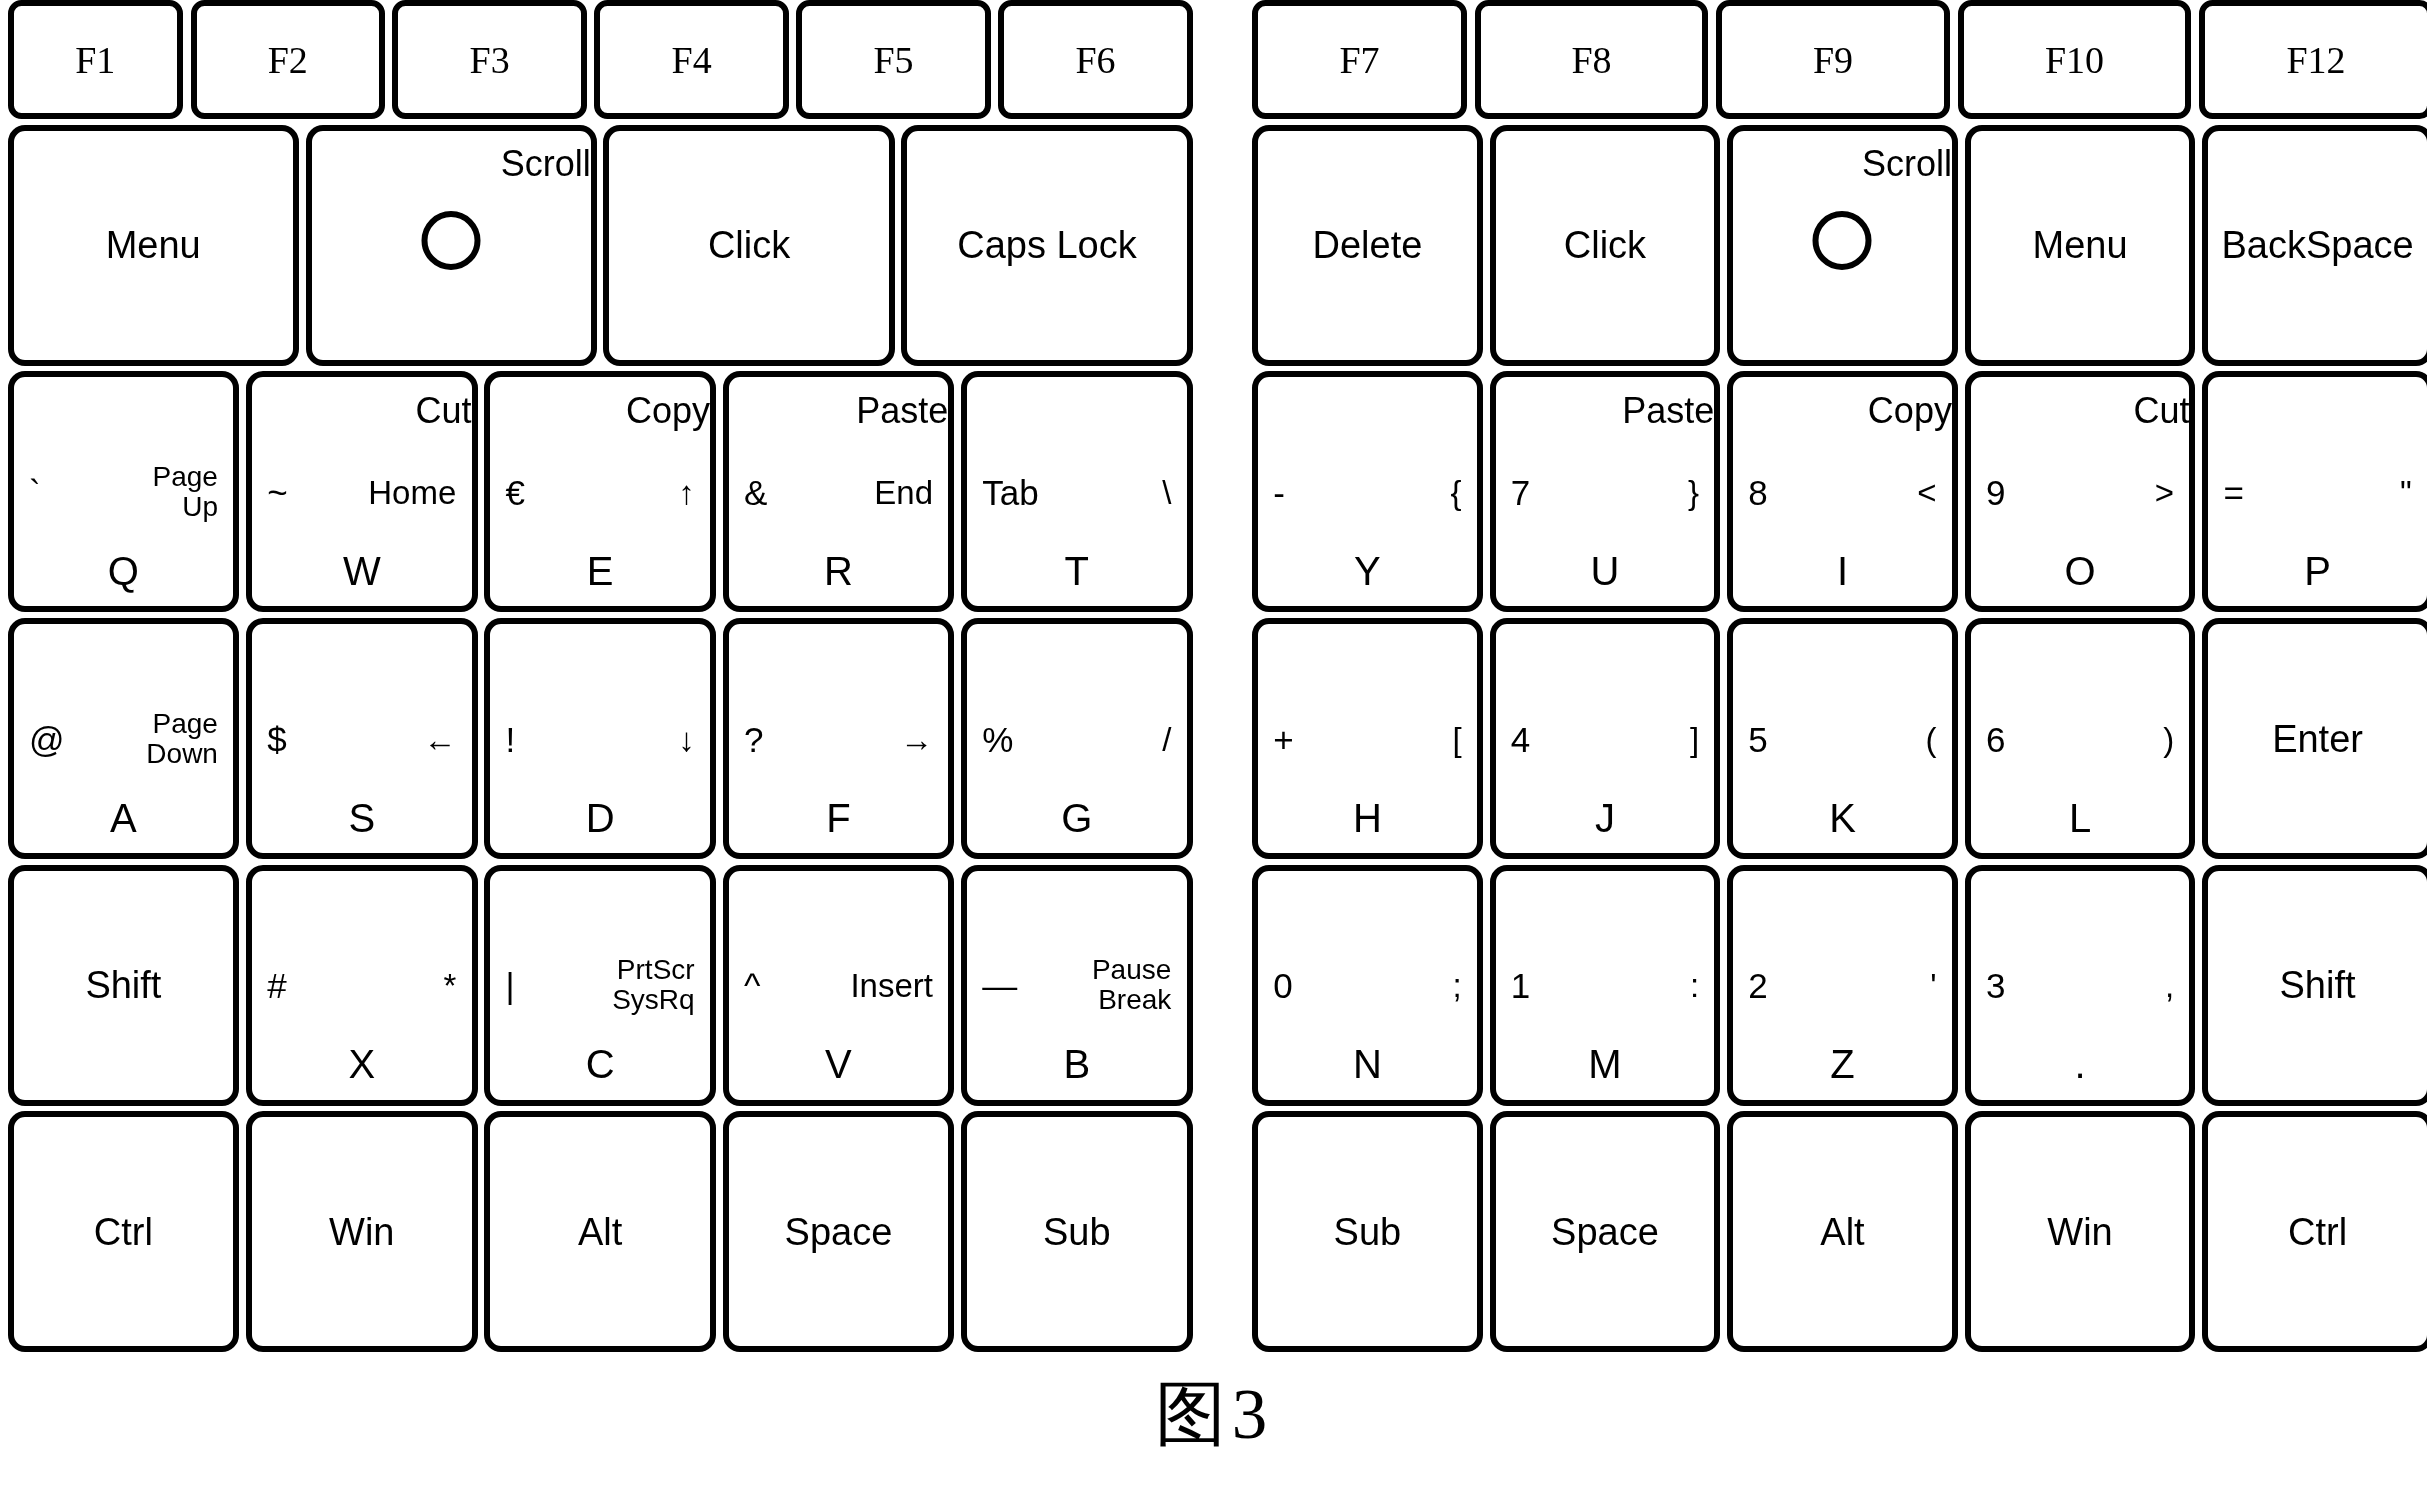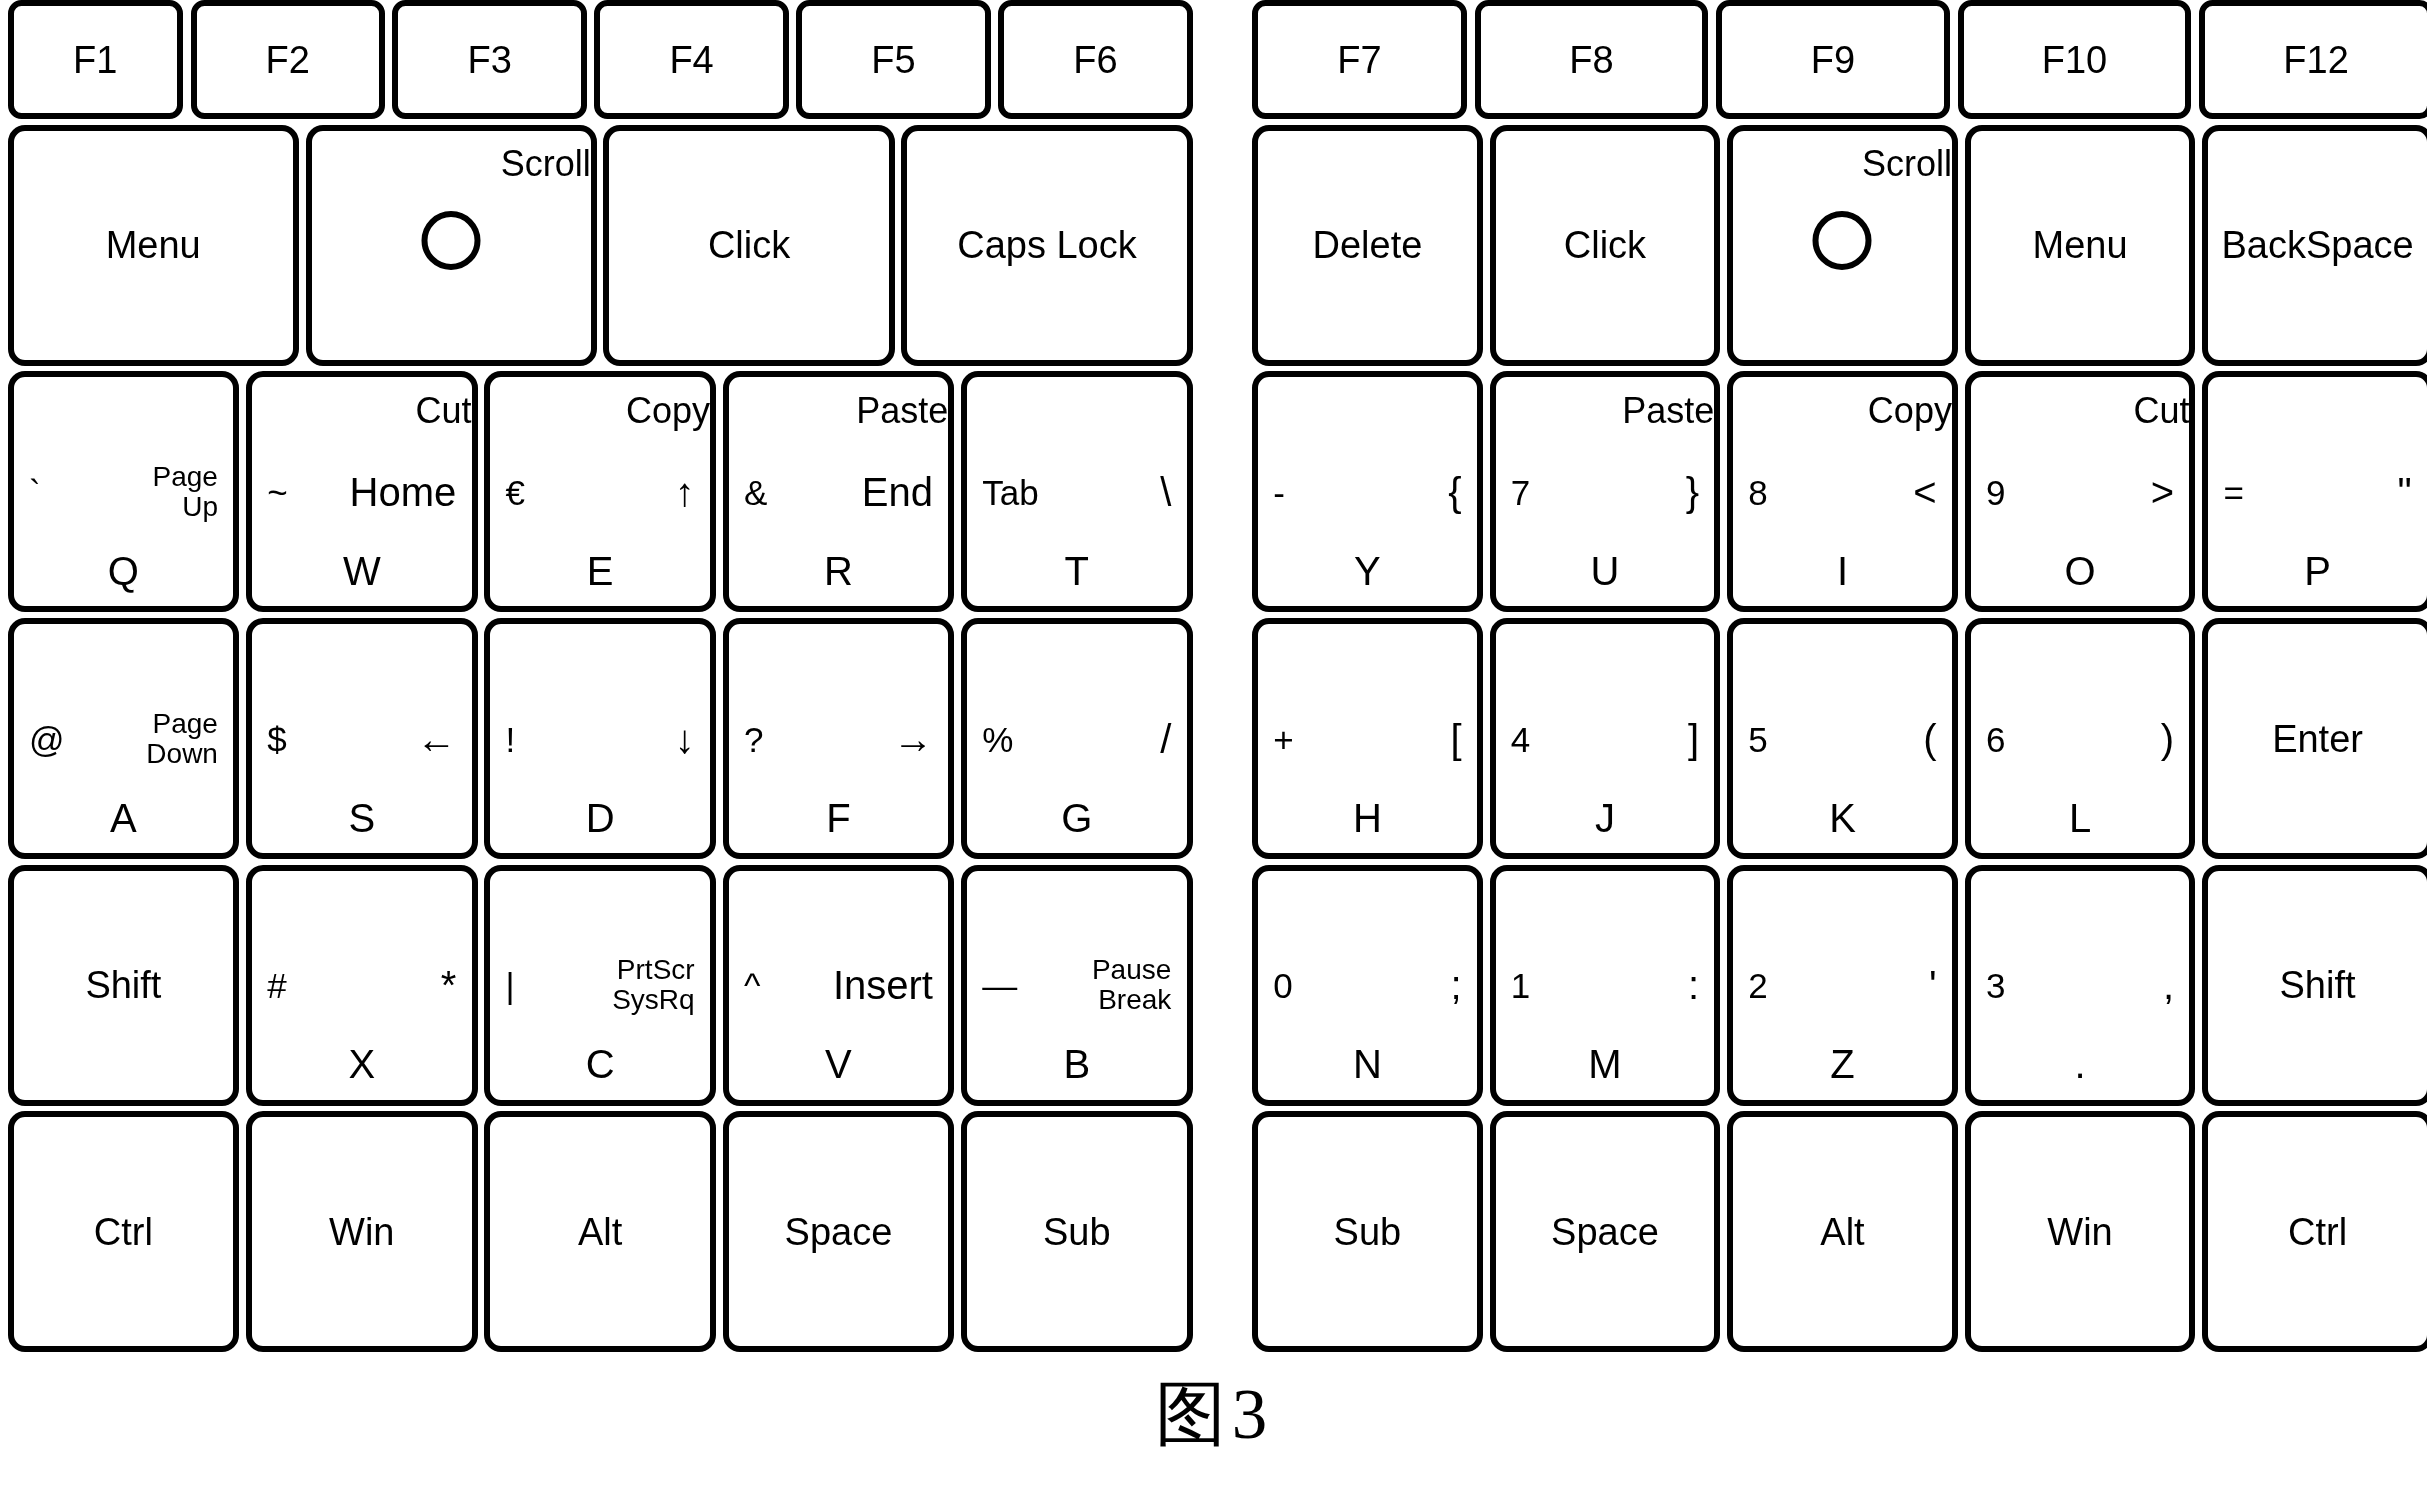--- a/index.html
+++ b/index.html
@@ -31,21 +31,21 @@
 
   
   .key {
     position: relative;
     border: 6.7px solid #000;
     border-radius: 17px;
     background: #fff;
     margin: 0;
     flex: 1 1 0;
   }
-  .key.fn { height: 119px; border-radius: 13.4px; }
+  .key.fn { height: 119px; border-radius: 13.4px; font-family: Liberation Serif, serif; }
   .key.std { height: 241px; }
 
   .row-fn   { margin-bottom: 5.7px; }
   .row-std  { margin-bottom: 5.7px; }
 
   .row-fn .key + .key { margin-left: 7.6px; padding-left: 19px; }
   .row-std .key + .key { margin-left: 6.7px; }
 
   
   .lbl {
@@ -79,21 +79,21 @@
     top: 50%;
     transform: translateY(-50%);
     font-size: 35px;
     text-align: left;
   }
   
   .lbl-right {
     right: 15.3px;
     top: 50%;
     transform: translateY(-50%);
-    font-size: 40px;
+    font-size: 33px;
     text-align: right;
   }
   .lbl-right.two-line,
   .lbl-left.two-line {
     font-size: 28px;
     line-height: 1.08;
   }
   
   .lbl-bottom {
     left: 0; right: 0;

